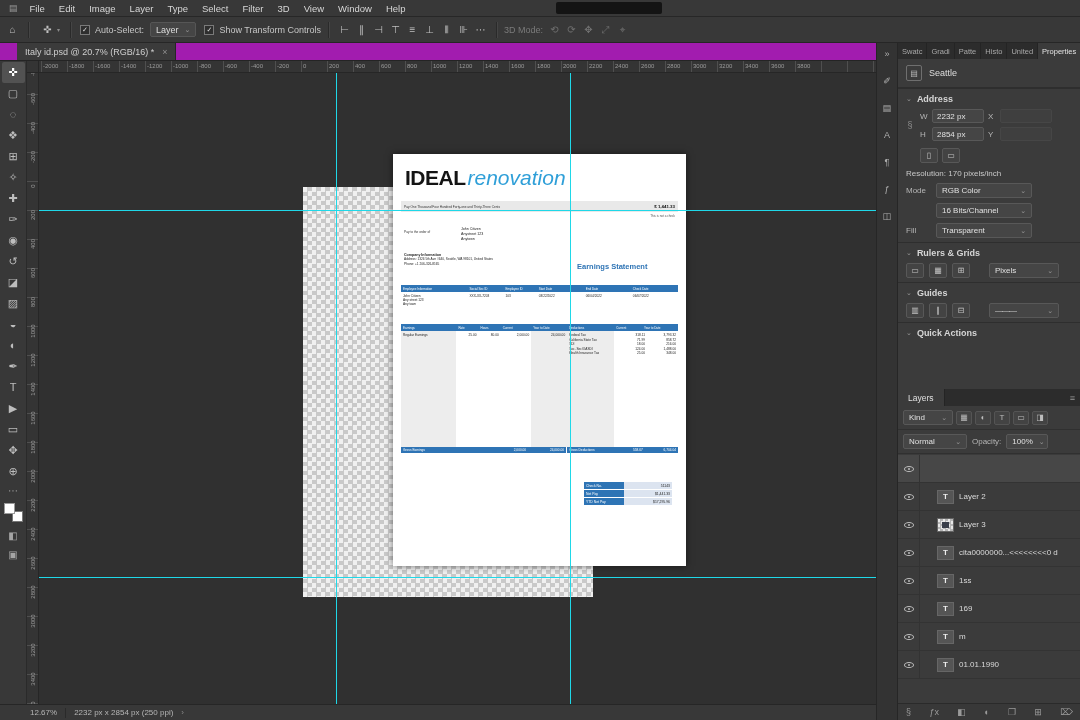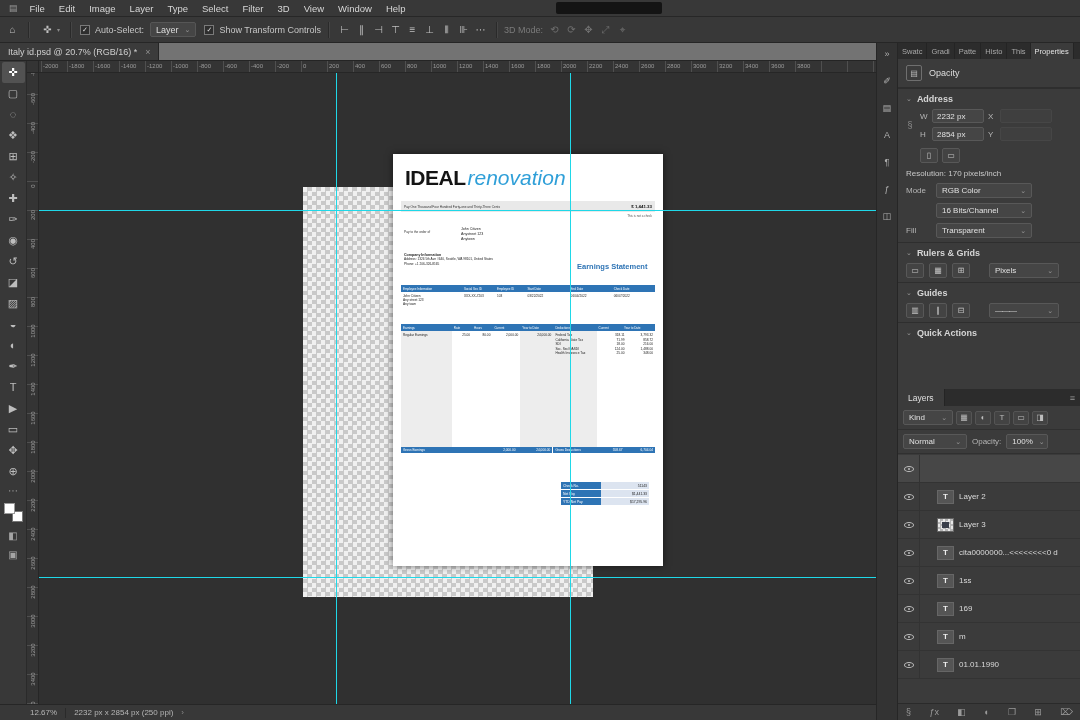--- a/index.html
+++ b/index.html
@@ -21,21 +21,21 @@
   .toolpreset { display:flex; align-items:center; gap:1px; padding:0 3px; }
   .tcaret { font-size:6px; color:#8a8a8a; }
   .vsep { width:1px; height:16px; background:#2a2a2a; margin:0 4px; box-shadow:1px 0 0 #454545; }
   .cb { width:10px; height:10px; border:1px solid #7a7a7a; background:#2e2e2e; font-size:7px; color:#ddd; display:flex; align-items:center; justify-content:center; margin:0 2px; }
   .minisel { background:#454545; border:1px solid #565656; border-radius:2px; height:15px; display:flex; align-items:center; gap:6px; padding:0 5px; font-size:9px; color:#ddd; margin:0 3px; }
   .minisel .chev { font-size:7px; color:#999; }
   .dimlabel { color:#7a7a7a; }
   .iconrow { display:flex; }
 
   
-  .tabbar { position:absolute; left:0; top:43px; width:876px; height:18px; background:#737373; border-bottom:1px solid #242424; display:flex; z-index:8; }
+  .tabbar { position:absolute; left:0; top:43px; width:876px; height:18px; background:#a21caf; border-bottom:1px solid #242424; display:flex; z-index:8;padding-left:17px; }
   .doctab { background:#3b3b3b; color:#cfcfcf; font-size:9px; display:flex; align-items:center; gap:8px; padding:0 8px; border-right:1px solid #252525; }
   .tabclose { color:#8f8f8f; font-size:9px; }
 
   
   .tools { position:absolute; left:0; top:61px; width:27px; height:643px; background:#383838; border-right:1px solid #2a2a2a; display:flex; flex-direction:column; align-items:center; padding-top:1px; z-index:7; }
   .toollist { display:flex; flex-direction:column; align-items:center; }
   .tool { width:23px; height:21px; display:flex; align-items:center; justify-content:center; color:#bdbdbd; font-size:11px; border-radius:2px; }
   .tool-active { background:#525252; color:#fff; }
   .tglyph { line-height:1; }
   .tools .more { color:#9a9a9a; font-size:10px; margin-top:3px; }
@@ -60,21 +60,21 @@
   .canvas { position:absolute; left:39px; top:73px; width:837px; height:631px; background:#303030; overflow:hidden; }
   .checker { position:absolute; left:264px; top:114px; width:290px; height:410px;
              background:conic-gradient(#c9c9c9 0 25%, #f0f0f0 0 50%, #c9c9c9 0 75%, #f0f0f0 0); background-size:9px 9px; }
   .guide { position:absolute; background:#1fd8e8; z-index:5; }
   .gv { top:0; bottom:0; width:1px; }
   .gh { left:0; right:0; height:1px; }
   .gv1 { left:297px; } .gv2 { left:531px; }
   .gh1 { top:137px; } .gh2 { top:504px; }
 
   
-  .paper { position:absolute; left:354px; top:81px; width:270px; height:412px; background:#ffffff; box-shadow:0 0 7px rgba(0,0,0,.55); z-index:2; color:#222; }
+  .paper { position:absolute; left:354px; top:81px; width:293px; height:412px; background:#ffffff; box-shadow:0 0 7px rgba(0,0,0,.55); z-index:2; color:#222; }
   .logo { position:absolute; left:12px; top:12px; font-size:21px; line-height:23px; white-space:nowrap; }
   .logo-bold { font-weight:800; letter-spacing:-0.5px; color:#141414; }
   .logo-light { font-style:italic; color:#2f9fd8; margin-left:2px; }
   .amountbar { position:absolute; left:8px; right:8px; top:47px; height:11px; background:#e9e9e9; display:flex; align-items:center; justify-content:space-between; padding:0 3px; font-size:3.2px; color:#333; }
   .amt { font-size:4.4px; font-weight:bold; color:#111; }
   .notcheck { position:absolute; right:11px; top:60px; font-size:3px; color:#555; }
   .paytolabel { position:absolute; left:11px; top:76px; font-size:3.2px; color:#333; }
   .payee { position:absolute; left:68px; top:73px; font-size:3.6px; line-height:4.8px; color:#1a1a1a; }
   .companyinfo { position:absolute; left:11px; top:99px; font-size:3.2px; line-height:4.4px; color:#222; }
   .ci-h { font-weight:bold; font-size:3.6px; }
@@ -597,28 +597,28 @@
         <span class="stripicon">◫</span>
       </div>
   </div>
 
   <div class="rightpanels">
     <div class="paneltabs">
         <div class="paneltab">Swatc</div>
         <div class="paneltab">Gradi</div>
         <div class="paneltab">Patte</div>
         <div class="paneltab">Histo</div>
-        <div class="paneltab">This</div>
+        <div class="paneltab">United</div>
         <div class="paneltab tab-active">Properties</div>
       </div>
 
     <div class="properties">
       <div class="prophead">
         <span class="propheadicon">▤</span>
-        <span class="propheadtext">Opacity</span>
+        <span class="propheadtext">Seattle</span>
       </div>
 
       <div class="sect">
         <div class="secthdr">
           <span class="sectchev">⌄</span>
           <span>Address</span>
         </div>
         <div class="dimsgrid">
           <div class="chaincol">
               <span>§</span>

